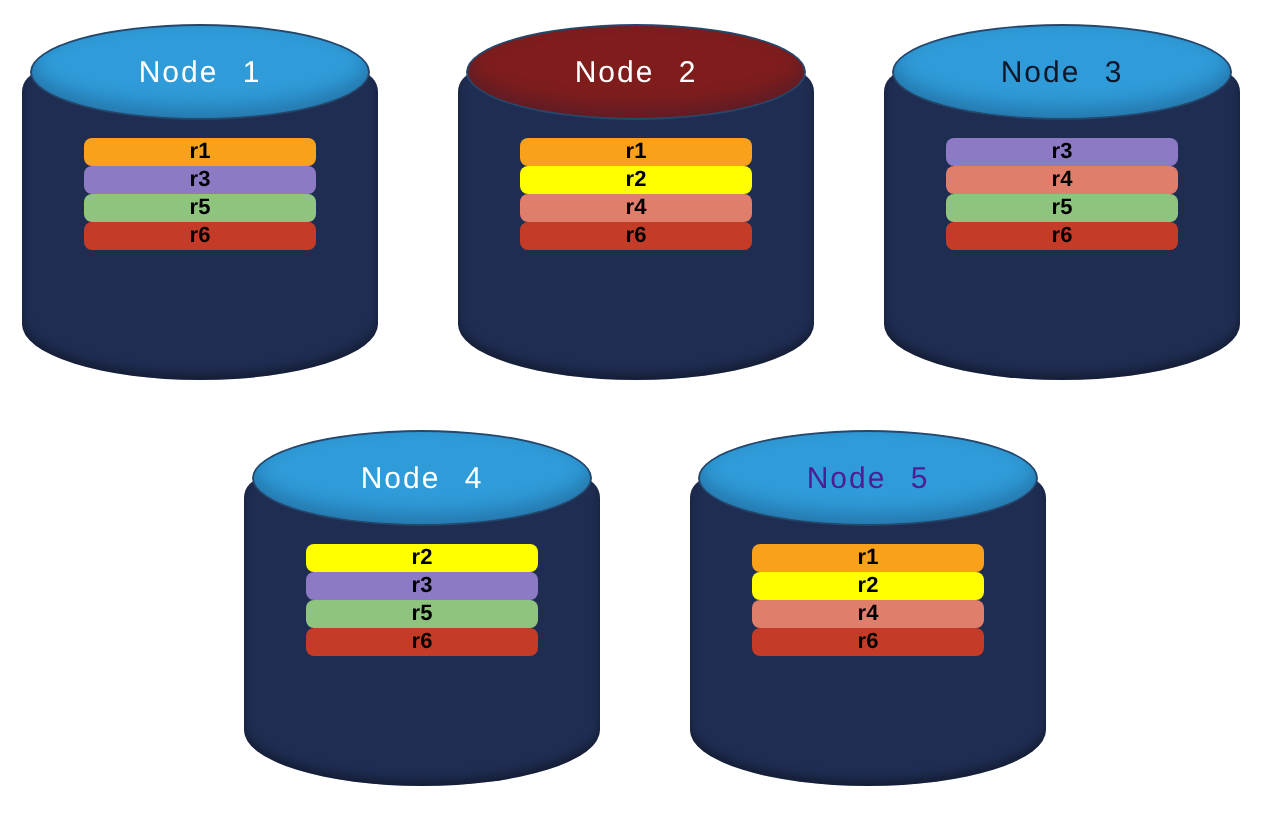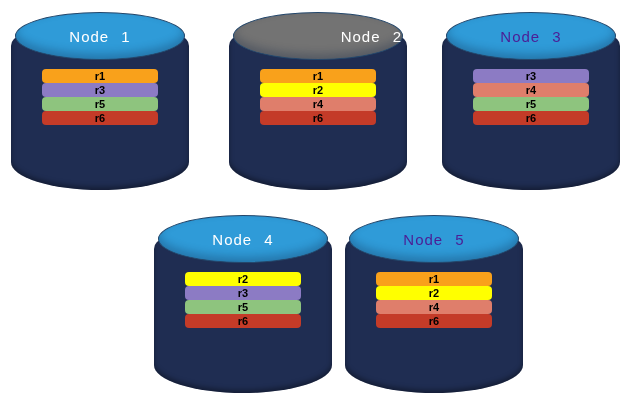--- a/index.html
+++ b/index.html
@@ -17,21 +17,21 @@
   }
   .node {
     position: absolute;
     width: 178px;
     height: 178px;
   }
   
   .pos-n1 { left: 11px;  top: 12px;  }
   .pos-n2 { left: 229px; top: 12px;  }
   .pos-n3 { left: 442px; top: 12px;  }
-  .pos-n4 { left: 122px; top: 215px; margin-left: 32px; }
+  .pos-n4 { left: 122px; top: 215px; }
   .pos-n5 { left: 345px; top: 215px; }
 
   .cyl-body {
     position: absolute;
     left: 0;
     top: 24px;
     width: 178px;
     height: 154px;
     border-radius: 10px 10px 89px 89px / 10px 10px 28px 28px;
     box-shadow: inset 0 -3px 5px rgba(0,0,0,0.35);
@@ -94,35 +94,35 @@
     <div class="bars">
       <div class="bar" style="background-color: rgb(249, 161, 27);">r1</div>
       <div class="bar" style="background-color: rgb(140, 123, 196);">r3</div>
       <div class="bar" style="background-color: rgb(142, 196, 126);">r5</div>
       <div class="bar" style="background-color: rgb(196, 59, 40);">r6</div>
     </div>
   </div>
 
   <div class="node pos-n2">
     <div class="cyl-body" style="background-color: rgb(31, 45, 82);"></div>
-    <div class="cyl-top" style="background-color: #737373; border-color: rgb(36, 71, 107); justify-content: flex-end;">
+    <div class="cyl-top" style="background-color: #7f1d1d; border-color: rgb(36, 71, 107);">
       <span class="node-label" style="color: rgb(255, 255, 255);">Node 2</span>
     </div>
     <div class="bars">
       <div class="bar" style="background-color: rgb(249, 161, 27);">r1</div>
       <div class="bar" style="background-color: rgb(255, 255, 0);">r2</div>
       <div class="bar" style="background-color: rgb(223, 126, 107);">r4</div>
       <div class="bar" style="background-color: rgb(196, 59, 40);">r6</div>
     </div>
   </div>
 
   <div class="node pos-n3">
     <div class="cyl-body" style="background-color: rgb(31, 45, 82);"></div>
     <div class="cyl-top" style="background-color: rgb(47, 155, 216); border-color: rgb(36, 71, 107);">
-      <span class="node-label" style="color: #4c1d95;">Node 3</span>
+      <span class="node-label" style="color: #0f172a;">Node 3</span>
     </div>
     <div class="bars">
       <div class="bar" style="background-color: rgb(140, 123, 196);">r3</div>
       <div class="bar" style="background-color: rgb(223, 126, 107);">r4</div>
       <div class="bar" style="background-color: rgb(142, 196, 126);">r5</div>
       <div class="bar" style="background-color: rgb(196, 59, 40);">r6</div>
     </div>
   </div>
 
   <div class="node pos-n4">

